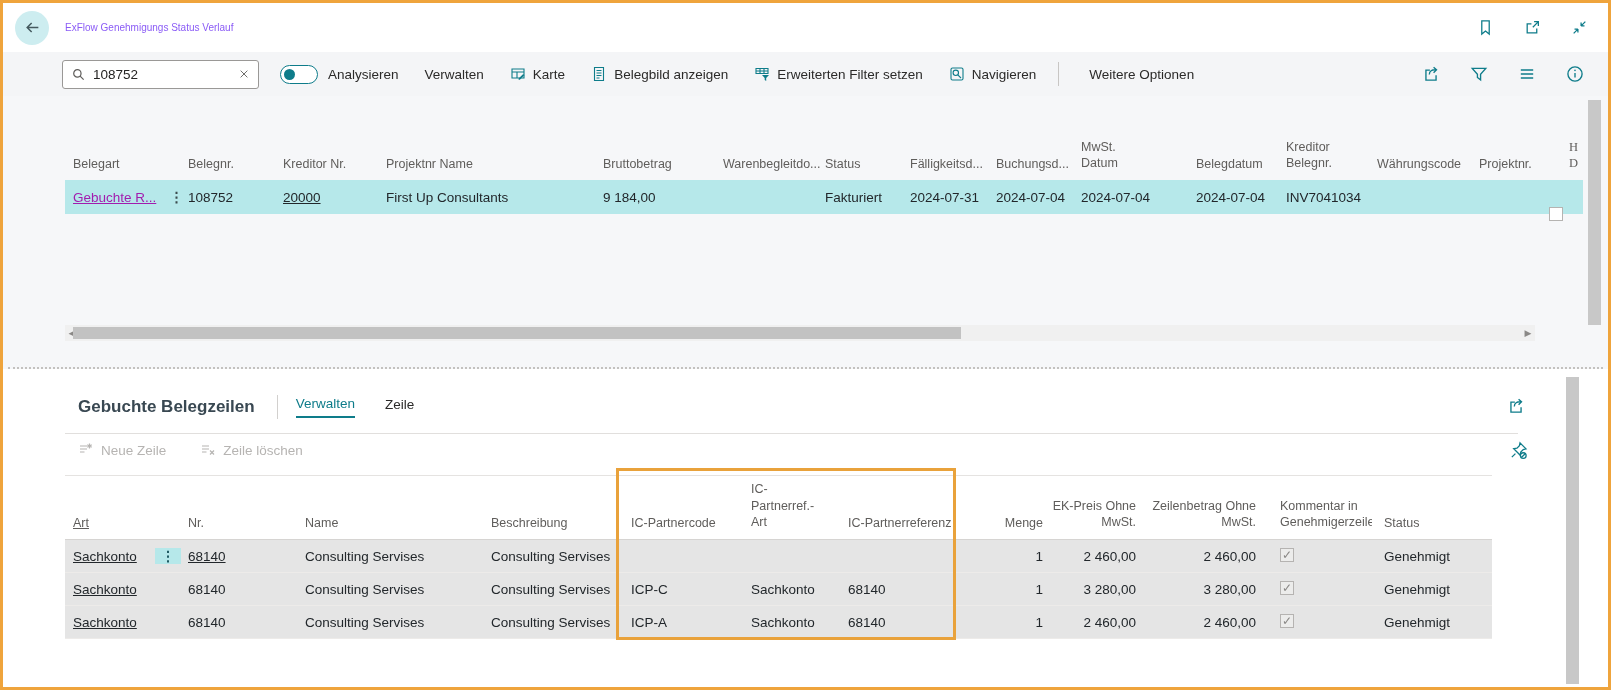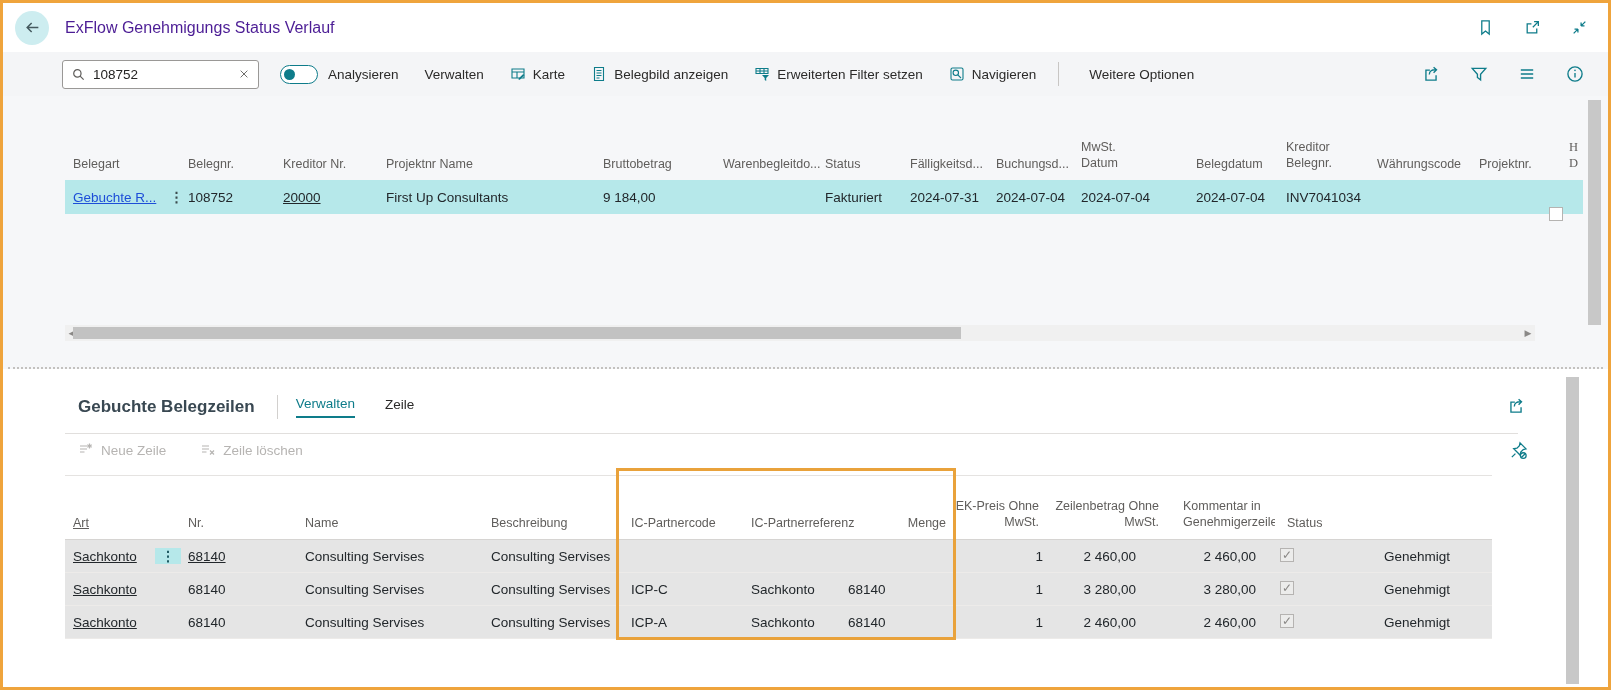--- a/index.html
+++ b/index.html
@@ -2,21 +2,21 @@
 <html><head>
 <meta charset="utf-8">
 <style>
   * { box-sizing: border-box; margin: 0; padding: 0; }
   html,body { width:1611px; height:690px; font-family:"Liberation Sans", sans-serif; background:#fff; }
   .window { position:relative; width:1611px; height:690px; border:3px solid #EFA43C; background:#fff; overflow:hidden; }
 
   
   .titlebar { position:absolute; top:0; left:0; right:0; height:49px; background:#fff; display:flex; align-items:center; padding:0 20px 0 12px; }
   .back-btn { width:34px; height:34px; border-radius:50%; background:#CDEDF0; display:flex; align-items:center; justify-content:center; cursor:pointer; flex:0 0 auto; }
-  .page-title { margin-left:16px; font-size:16px; color:#4c1d95; }
+  .page-title { margin-left:16px; font-size:10px; color:#8b5cf6; }
   .titlebar-icons { margin-left:auto; display:flex; gap:30px; color:#0E7C8A; align-items:center; }
   .ticon { width:17px; height:17px; display:inline-block; }
 
   
   .toolbar { position:absolute; top:49px; left:0; right:0; height:44px; background:#F4F5F7; display:flex; align-items:center; padding-left:59px; font-size:13.5px; color:#2b2a29; }
   .searchbox { width:197px; height:29px; background:#fff; border:1px solid #9a9896; border-radius:3px; display:flex; align-items:center; padding:0 8px; gap:7px; }
   .searchbox input { border:none; outline:none; flex:1; font-size:13.5px; font-family:inherit; color:#252423; background:transparent; min-width:0; }
   .toggle { margin-left:21px; width:38px; height:19px; border:1px solid #0E7C8A; border-radius:10px; position:relative; background:#fff; cursor:pointer; flex:0 0 auto; }
   .toggle .knob { position:absolute; left:3px; top:3px; width:11px; height:11px; border-radius:50%; background:#0E7C8A; }
   .tb-label { margin-left:10px; }
@@ -31,21 +31,21 @@
   .thead { position:absolute; left:62px; top:12px; width:1518px; height:72px; display:flex; align-items:flex-end; padding-bottom:9px; font-size:12.5px; color:#5f5d5b; }
   .trow  { position:absolute; left:62px; top:84px; width:1518px; height:34px; display:flex; align-items:center; background:#B6E8EA; font-size:13.5px; color:#22272b; }
   .hc, .vc { flex:0 0 auto; overflow:hidden; white-space:nowrap; }
   .hc .wrap { white-space:normal; display:inline-block; line-height:1.3; }
   .c-belegart{width:100px;padding-left:8px;} .c-menu{width:23px;text-align:center;} .c-belegnr{width:95px;}
   .c-krnr{width:103px;} .c-krname{width:217px;} .c-brutto{width:106px;text-align:left;padding-right:18px;}
   .c-warenb{width:116px;padding-left:14px;} .c-status{width:85px;} .c-faellig{width:86px;} .c-buchung{width:85px;}
   .c-mwst{width:115px;} .c-belegdat{width:90px;} .c-krbelegnr{width:91px;} .c-waehrung{width:102px;}
   .c-projekt{width:90px;} .c-hd{width:14px;position:relative;overflow:visible;}
   .dots { color:#3b4a4d; font-size:14px; font-weight:bold; cursor:pointer; }
-  .link { color:#1d4ed8; text-decoration:underline; cursor:pointer; }
+  .link { color:#a21caf; text-decoration:underline; cursor:pointer; }
   .focused { text-decoration:underline; border-bottom:1px dashed #6b6a68; cursor:pointer; }
   .checkbox { width:14px; height:14px; border:1px solid #b5b3b1; background:#fff; display:inline-block; position:relative; }
   .checkbox.checked { background:#ececeb; }
   .checkbox.checked::after { content:"✓"; position:absolute; left:1px; top:-1px; font-size:12px; color:#8a8886; }
   .row-cb { position:absolute; left:-20px; top:10px; }
 
   
   .hscroll { position:absolute; left:62px; top:229px; width:1470px; height:16px; background:#f0f0f0; display:flex; align-items:center; }
   .hs-arrow { width:14px; text-align:center; font-size:9px; color:#8a8886; cursor:pointer; line-height:16px; }
   .hs-thumb { position:absolute; left:8px; top:2px; width:888px; height:12px; background:#c2c2c2; cursor:grab; }
@@ -307,20 +307,21 @@
         </svg>
     </span>
 
     <div class="bhead">
       <span class="hc b-art">Art</span>
       <span class="hc b-menu"></span>
       <span class="hc b-nr">Nr.</span>
       <span class="hc b-name">Name</span>
       <span class="hc b-beschr">Beschreibung</span>
       <span class="hc b-icpcode">IC-Partnercode</span>
+      <span class="hc b-icpart"><span class="wrap" style="max-width:74px;">IC-Partnerref.-Art</span></span>
       <span class="hc b-icpref">IC-Partnerreferenz</span>
       <span class="hc b-menge">Menge</span>
       <span class="hc b-ek"><span class="wrap" style="max-width:90px;text-align:right;">EK-Preis Ohne MwSt.</span></span>
       <span class="hc b-zb"><span class="wrap" style="max-width:112px;text-align:right;">Zeilenbetrag Ohne MwSt.</span></span>
       <span class="hc b-komm"><span class="wrap" style="max-width:100px;">Kommentar in Genehmigerzeile</span></span>
       <span class="hc b-status">Status</span>
     </div>
 
     <div class="brow" style="top:171px;">
       <span class="vc b-art">Sachkonto</span>

